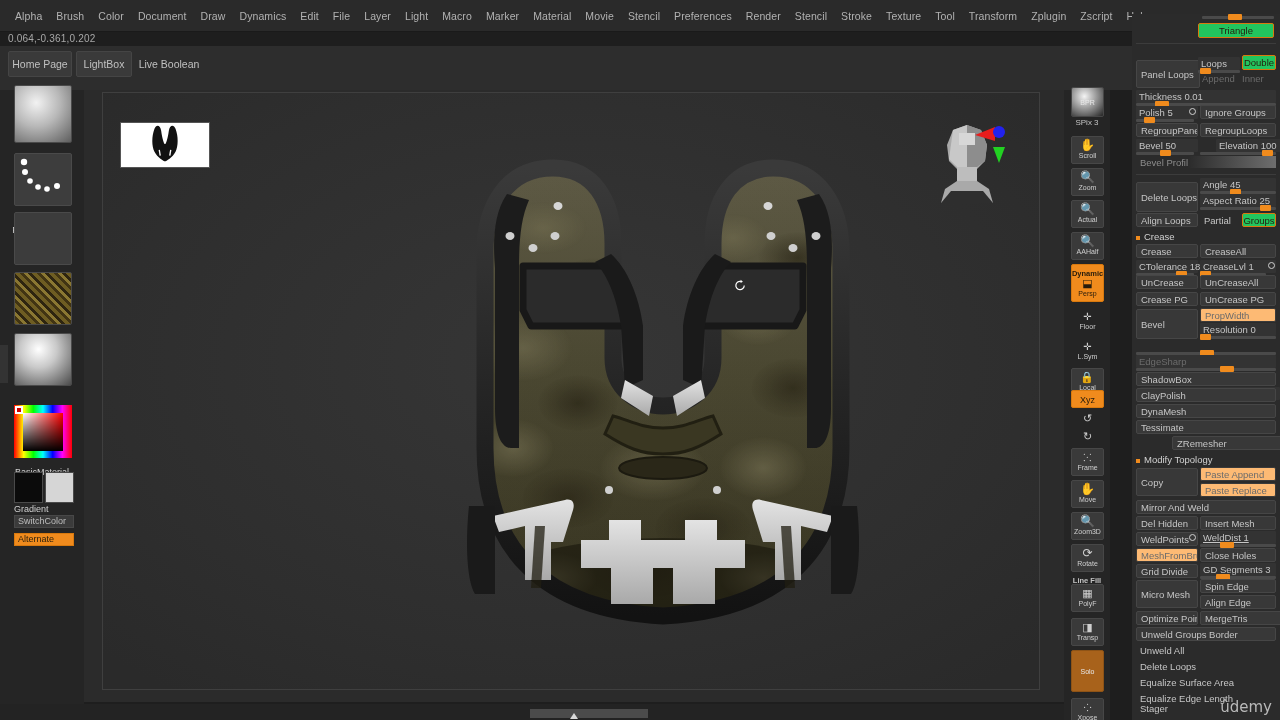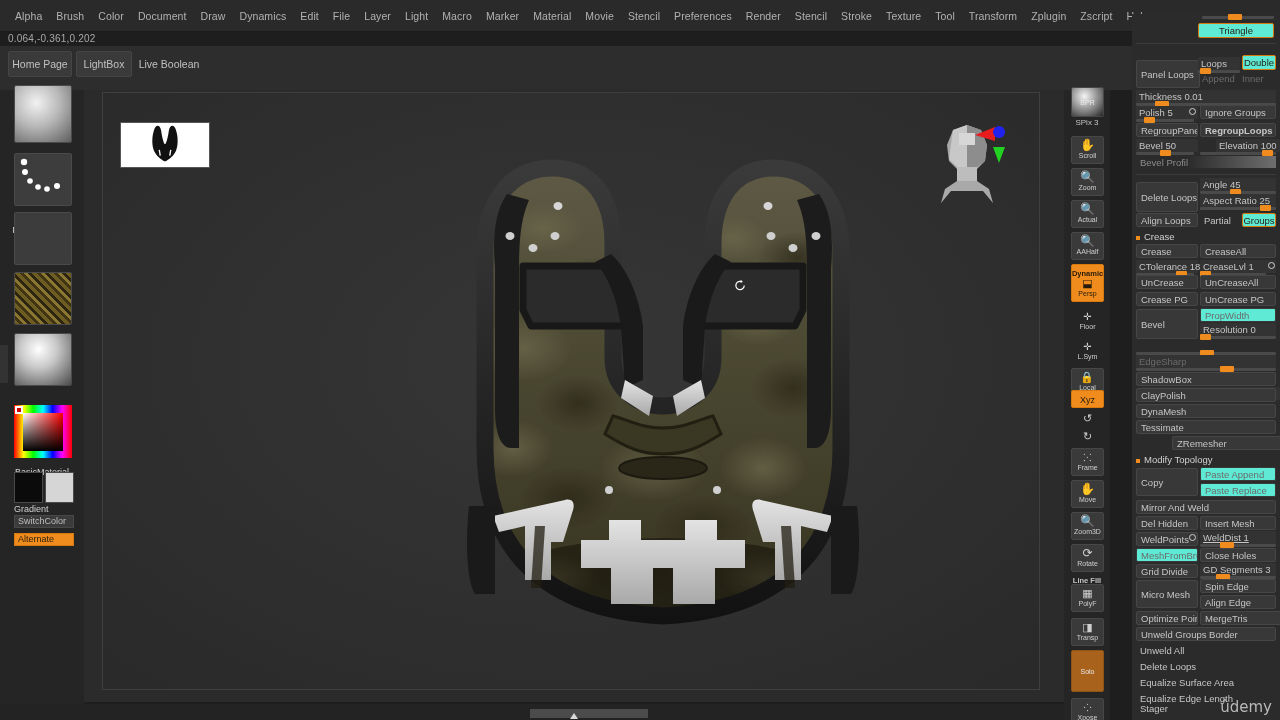--- a/index.html
+++ b/index.html
@@ -130,22 +130,22 @@
   .rpanel {
     position: absolute; left: 1132px; top: 14px; width: 148px; height: 706px;
     background: #2b2b2b; overflow: hidden;
   }
   .rbtn {
     position: absolute; background: #383838; border: 1px solid #464646;
     border-radius: 2px; font-size: 9.5px; color: #c6c6c6;
     display: flex; align-items: center; padding-left: 4px;
     white-space: nowrap; overflow: hidden;
   }
-  .rbtn.dim { color: #6b6b6b; background:#5eead4; border-color:#3a3a3a; }
-  .rbtn.org { background: #5eead4; border-color:#d8790e; color:#261c0c; justify-content:center; padding-left:0; }
+  .rbtn.dim { color: #6b6b6b; background:#fdba74; border-color:#3a3a3a; }
+  .rbtn.org { background: #22c55e; border-color:#d8790e; color:#261c0c; justify-content:center; padding-left:0; }
   .rslider {
     position: absolute; background: #333333; border-radius: 1px;
     font-size: 9.5px; color: #c6c6c6; display:flex; align-items:center; padding-left:3px;
     white-space:nowrap;
   }
   .rhead {
     position: absolute; font-size: 9.5px; color: #d2d2d2; padding-left: 10px;
   }
   .rhead::before {
     content:''; position:absolute; left:2px; top:5px; width:4px; height:4px; background:#f08b1d;
@@ -565,21 +565,21 @@
     <div class="sliderTrack" style="left:4px;top:89px;width:140px;"></div>
     <div class="sliderKnob" style="left:23px;top:87px;"></div>
 
     <div class="rslider" style="left:4px;top:92px;width:62px;height:13px;">Polish 5</div>
     <div class="sliderTrack" style="left:4px;top:105px;width:58px;"></div>
     <div class="sliderKnob" style="left:12px;top:103px;width:11px;"></div>
     <div class="rdot" style="left:57px;top:94px;"></div>
     <div class="rbtn" style="left:68px;top:91px;width:76px;height:14px;">Ignore Groups</div>
 
     <div class="rbtn" style="left:4px;top:109px;width:62px;height:14px;">RegroupPanels</div>
-    <div class="rbtn" style="left:68px;top:109px;width:76px;height:14px;font-weight:bold;">RegroupLoops</div>
+    <div class="rbtn" style="left:68px;top:109px;width:76px;height:14px;">RegroupLoops</div>
 
     <div class="rslider" style="left:4px;top:125px;width:62px;height:13px;">Bevel 50</div>
     <div class="sliderTrack" style="left:4px;top:138px;width:58px;"></div>
     <div class="sliderKnob" style="left:28px;top:136px;width:11px;"></div>
     <div class="rslider" style="left:84px;top:125px;width:76px;height:13px;">Elevation 100</div>
     <div class="sliderTrack" style="left:68px;top:138px;width:76px;"></div>
     <div class="sliderKnob" style="left:130px;top:136px;width:11px;"></div>
 
     <div class="rbtn" style="left:4px;top:141px;width:140px;height:14px;border:none;background:transparent;color:#8d8d8d;">Bevel Profile</div>
     <div style="position:absolute;left:56px;top:142px;width:88px;height:12px;background:linear-gradient(to right,#2b2b2b 0%,#6e6e6e 100%);"></div>

